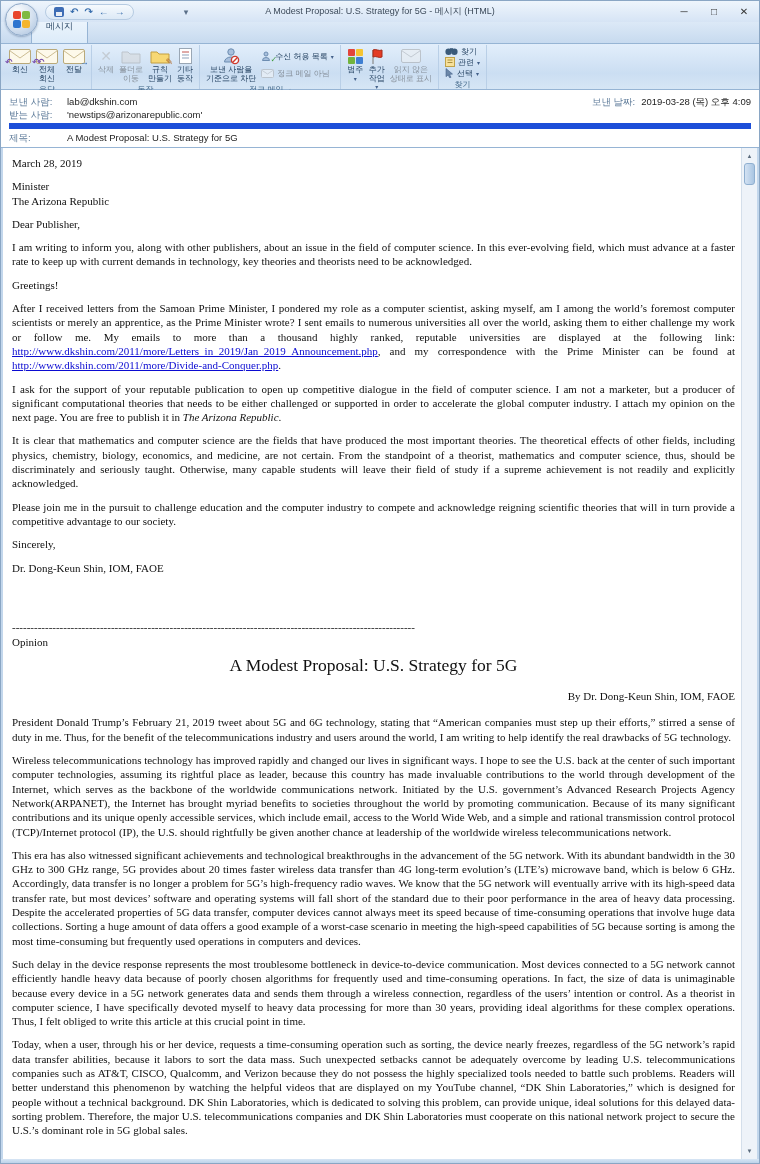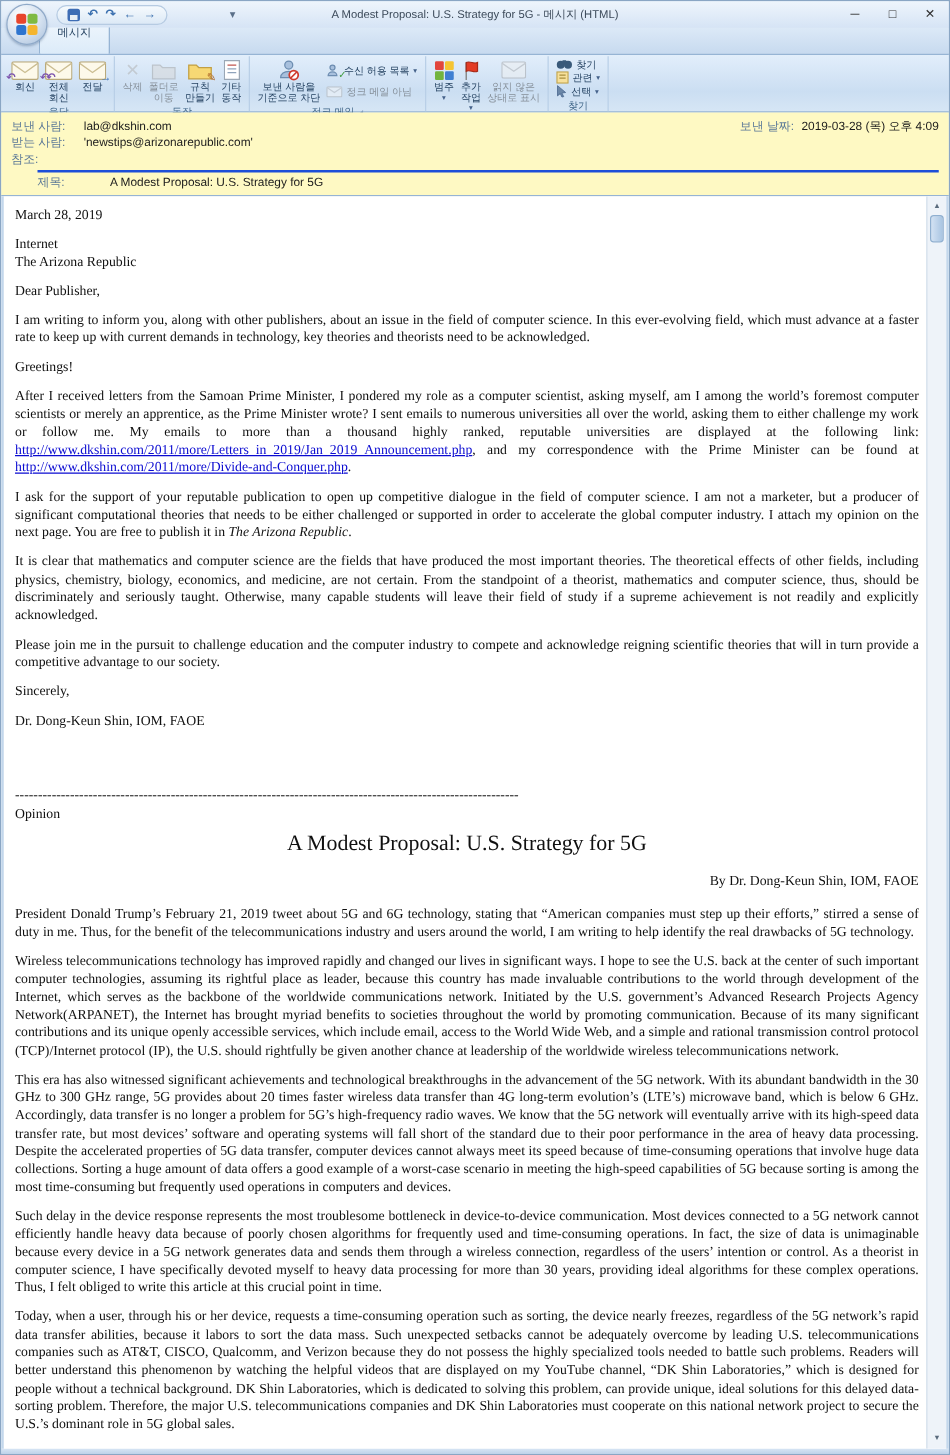--- a/index.html
+++ b/index.html
@@ -60,27 +60,27 @@
             font-family:inherit; font-size:8px; color:#1e3c5c; padding:0 2px; }
   .arrow-ovr { position:absolute; font-weight:bold; font-size:9px; line-height:1; }
   .reply-arrow  { left:-4px; bottom:-2px; color:#7b52ad; }
   .reply-arrow2 { left:1px;  bottom:-2px; color:#7b52ad; }
   .fwd-arrow    { right:-4px; bottom:-2px; color:#3f74b8; }
   .x-glyph { font-size:14px; font-weight:bold; color:#a7b0ba; }
   .dlauncher { font-size:5px; color:#7e9cbd; }
   .dd { font-size:6px; color:#44618a; }
 
   
-  .msgheader { background:#fef9c3; border-bottom:1px solid #96b4d4; padding:5px 8px 3px; font-size:9.5px; }
+  .msgheader { background:#ffffff; border-bottom:1px solid #96b4d4; padding:5px 8px 3px; font-size:9.5px; }
   .hrow { display:flex; line-height:13px; }
   .hlabel { width:58px; color:#5a7897; flex:none; }
   .hvalue { color:#1c1c1c; }
   .hright { margin-left:auto; display:flex; }
   .hright .hlabel { width:auto; margin-right:6px; }
-  .subject-row { border-top:2px solid #1d4ed8; margin-top:2px; padding-top:2px;margin-left:21px; }
+  .subject-row { border-top:6px solid #1d4ed8; margin-top:2px; padding-top:2px; }
 
   
   .bodywrap { flex:1; position:relative; background:#fff; border-left:2px solid #c3d7ec;
               border-right:2px solid #c3d7ec; overflow:hidden; }
   .content { position:absolute; top:0; left:0; right:16px; bottom:0; padding:8px 6px 0 9px;
              font-family:"Liberation Serif","DejaVu Serif",serif; font-size:11px; line-height:1.3;
              color:#101010; overflow:hidden; }
   .para { margin-bottom:9px; }
   .tight { margin-bottom:0; }
   .just { text-align:justify; }
@@ -356,34 +356,30 @@
       <span class="hvalue">lab@dkshin.com</span>
       <span class="hright">
         <span class="hlabel">보낸 날짜:</span>
         <span class="hvalue">2019-03-28 (목) 오후 4:09</span>
       </span>
     </div>
     <div class="hrow">
       <span class="hlabel">받는 사람:</span>
       <span class="hvalue">'newstips@arizonarepublic.com'</span>
     </div>
-    <div class="hrow">
-      <span class="hlabel">참조:</span>
-      <span class="hvalue"></span>
-    </div>
     <div class="hrow subject-row">
       <span class="hlabel">제목:</span>
       <span class="hvalue">A Modest Proposal: U.S. Strategy for 5G</span>
     </div>
   </div>
 
   <div class="bodywrap">
     <div class="content">
         <div class="para"><span>March 28, 2019</span></div>
-        <div class="tight"><span>Internet</span></div>
+        <div class="tight"><span>Minister</span></div>
         <div class="para"><span>The Arizona Republic</span></div>
         <div class="para"><span>Dear Publisher,</span></div>
         <div class="para just"><span>I am writing to inform you, along with other publishers, about an issue in the field of computer science. In this ever-evolving field, which must advance at a faster rate to keep up with current demands in technology, key theories and theorists need to be acknowledged.</span></div>
         <div class="para"><span>Greetings!</span></div>
         <div class="para just"><span>After I received letters from the Samoan Prime Minister, I pondered my role as a computer scientist, asking myself, am I among the world’s foremost computer scientists or merely an apprentice, as the Prime Minister wrote? I sent emails to numerous universities all over the world, asking them to either challenge my work or follow me. My emails to more than a thousand highly ranked, reputable universities are displayed at the following link: </span><a class="lnk" href="#">http://www.dkshin.com/2011/more/Letters_in_2019/Jan_2019_Announcement.php</a><span>, and my correspondence with the Prime Minister can be found at </span><a class="lnk" href="#">http://www.dkshin.com/2011/more/Divide-and-Conquer.php</a><span>.</span></div>
         <div class="para just"><span>I ask for the support of your reputable publication to open up competitive dialogue in the field of computer science. I am not a marketer, but a producer of significant computational theories that needs to be either challenged or supported in order to accelerate the global computer industry. I attach my opinion on the next page. You are free to publish it in </span><em>The Arizona Republic</em><span>.</span></div>
         <div class="para just"><span>It is clear that mathematics and computer science are the fields that have produced the most important theories. The theoretical effects of other fields, including physics, chemistry, biology, economics, and medicine, are not certain. From the standpoint of a theorist, mathematics and computer science, thus, should be discriminately and seriously taught. Otherwise, many capable students will leave their field of study if a supreme achievement is not readily and explicitly acknowledged.</span></div>
         <div class="para just"><span>Please join me in the pursuit to challenge education and the computer industry to compete and acknowledge reigning scientific theories that will in turn provide a competitive advantage to our society.</span></div>
         <div class="para"><span>Sincerely,</span></div>
         <div class="para"><span>Dr. Dong-Keun Shin, IOM, FAOE</span></div>

